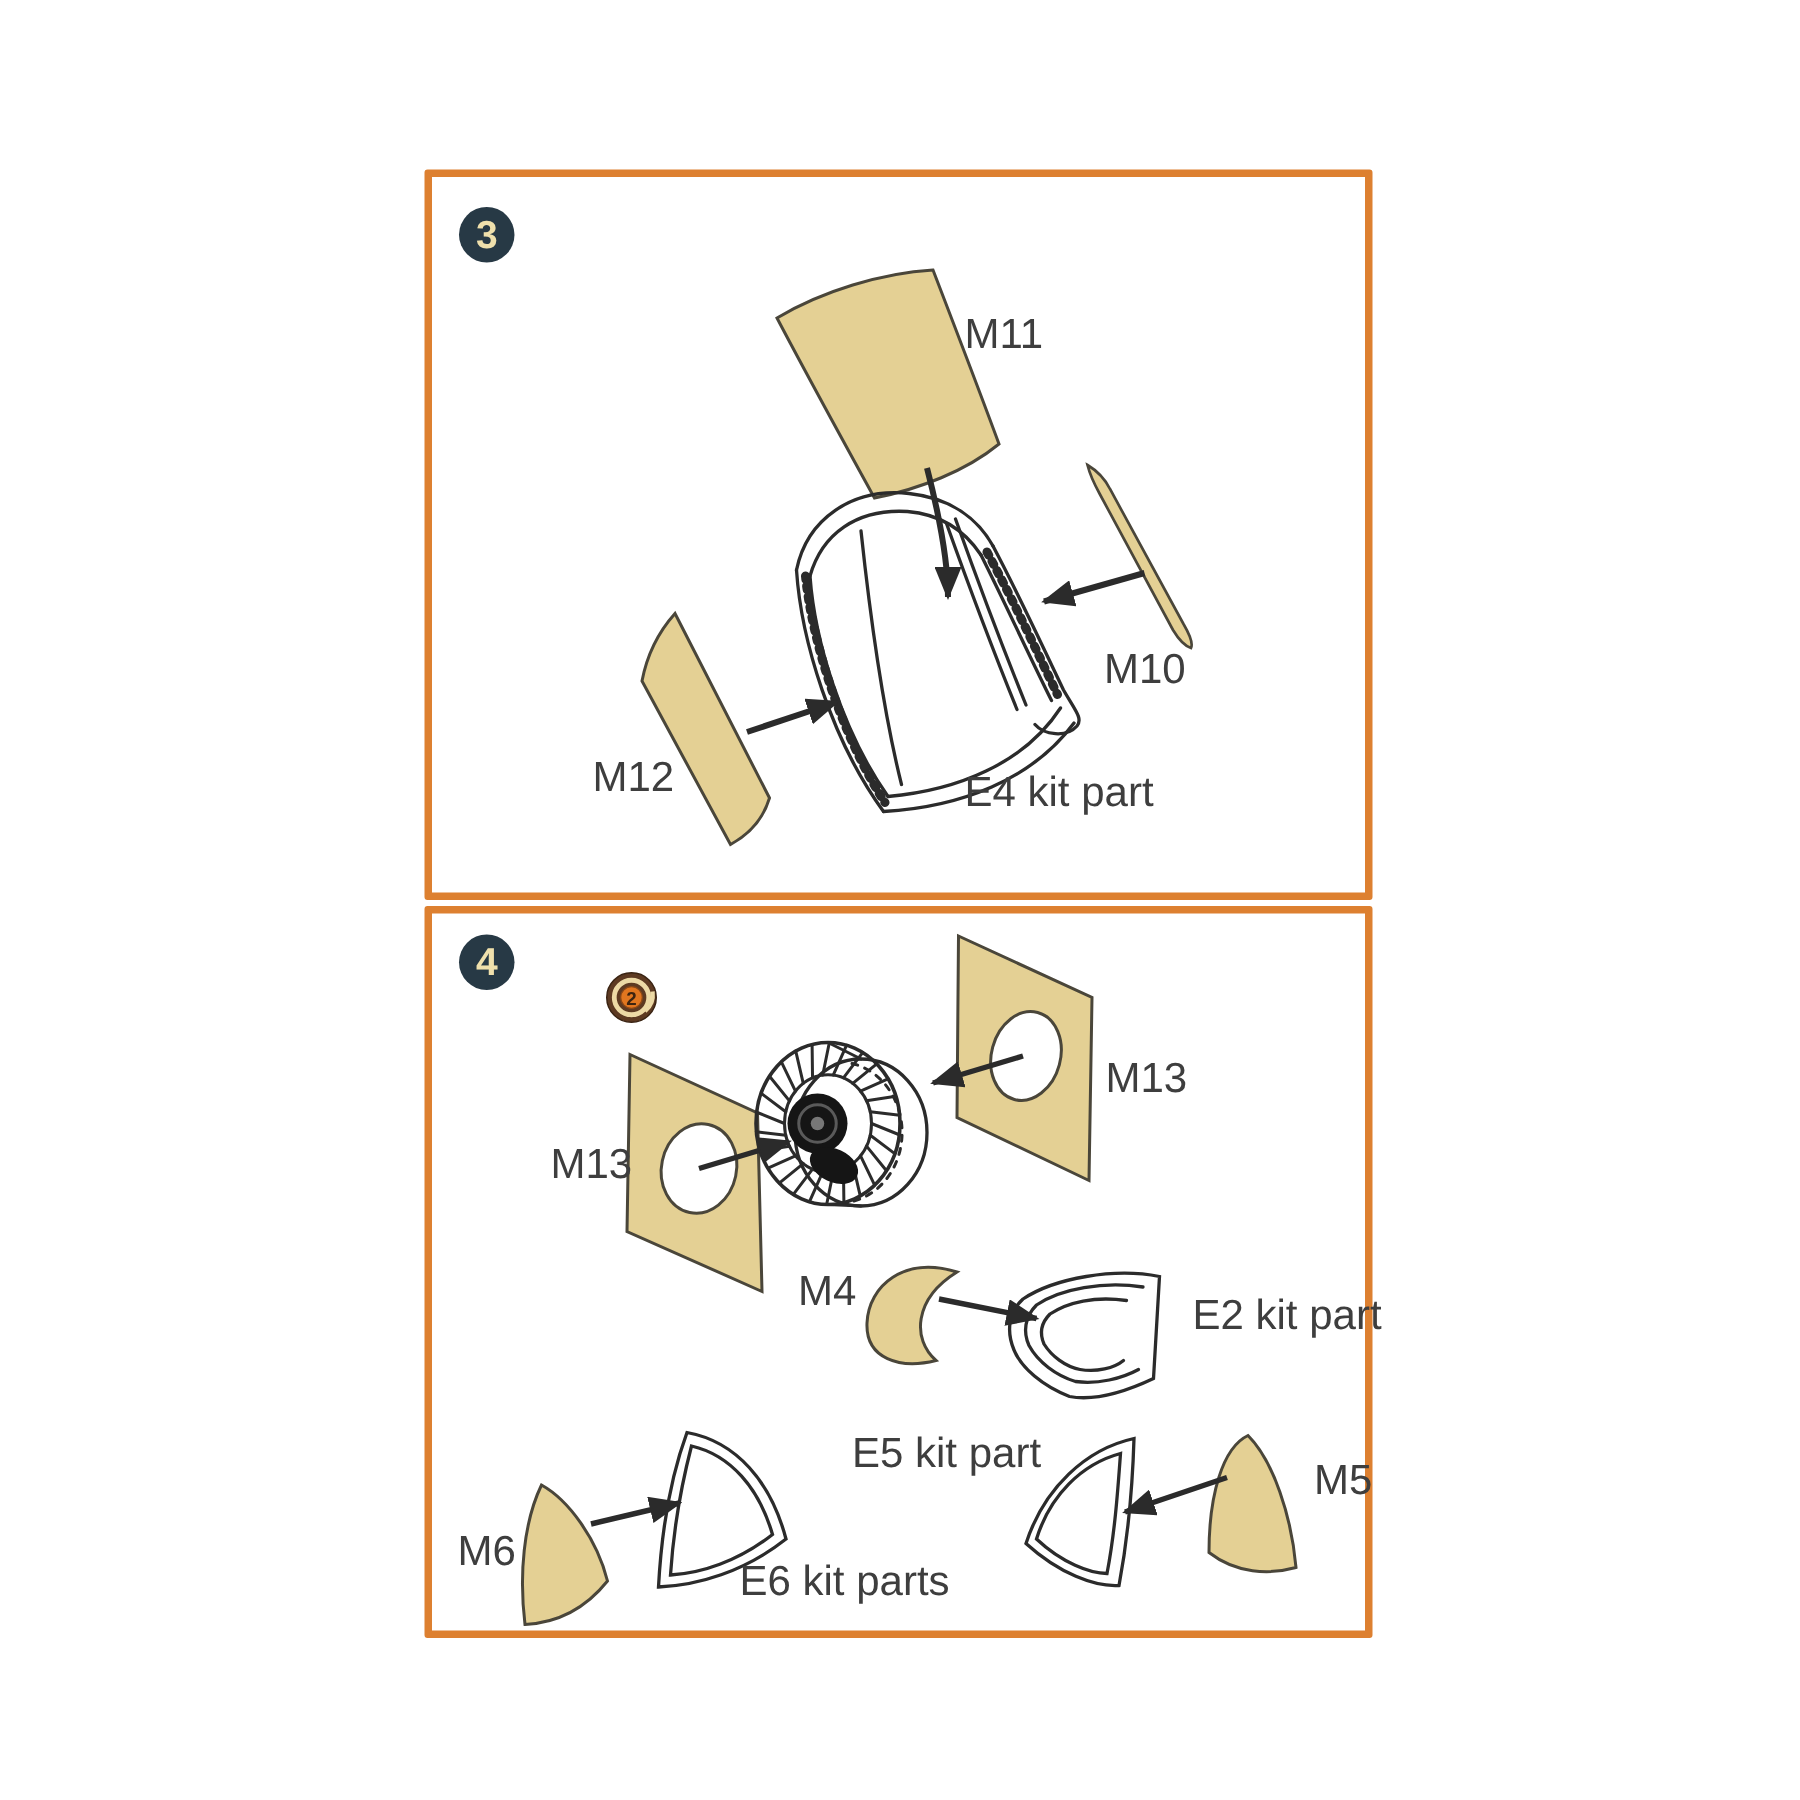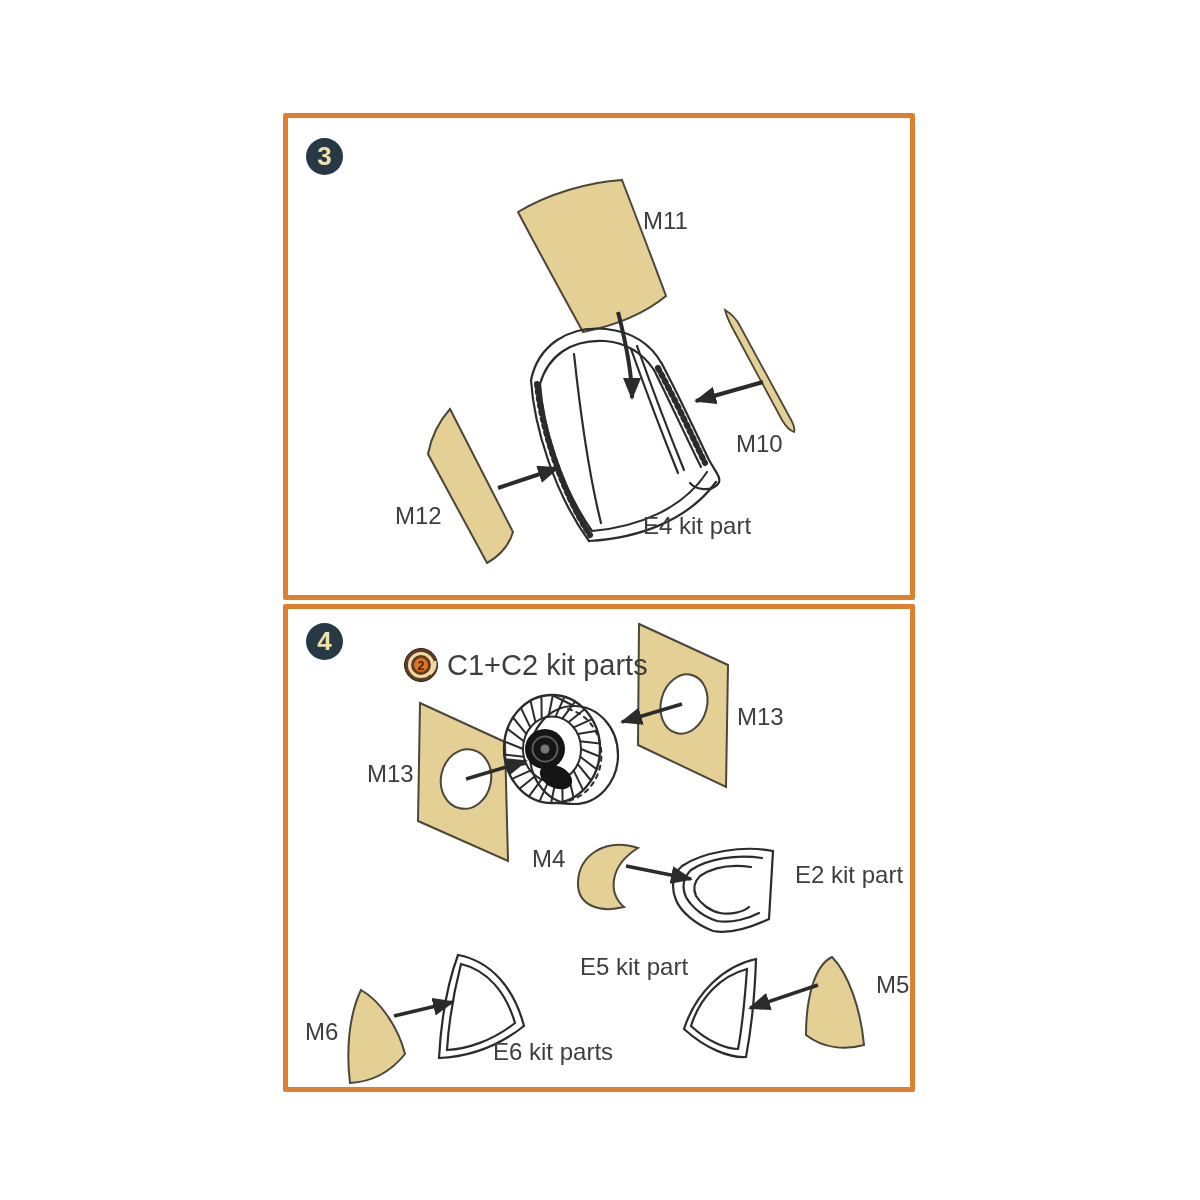--- a/index.html
+++ b/index.html
@@ -8,21 +8,21 @@
   .panel{position:absolute;left:283px;width:632px;background:#ffffff;
          border:5px solid #dd8030;border-radius:2px;box-sizing:border-box;}
   #panel-step3{top:113px;height:487px;}
   #panel-step4{top:604px;height:488px;}
   .panel svg{position:absolute;left:0;top:0;}
   .badge{position:absolute;width:37px;height:37px;border-radius:50%;
          background:#273945;color:#efe0ac;display:flex;align-items:center;justify-content:center;
          font-size:26px;font-weight:bold;}
   #panel-step3 .badge{left:18px;top:20px;}
   #panel-step4 .badge{left:18px;top:14px;}
-  .lbl{position:absolute;font-size:24px;color:#3e3e3e;line-height:1;white-space:nowrap;}
+  .lbl{position:absolute;font-size:28px;color:#3e3e3e;line-height:1;white-space:nowrap;}
   .caption{position:absolute;left:159px;top:42px;font-size:29px;color:#3e3e3e;line-height:1;white-space:nowrap;}
 </style>
 </head>
 <body>
 
 <div class="page">
 
   <section class="panel" id="panel-step3">
     <div class="badge">
       <span>3</span>
@@ -172,24 +172,23 @@
       <path d="M 544,348 C 527,356 518,388 518,426 C 536,440 558,441 576,436
                C 573,402 561,365 544,348 Z" fill="#e4d094" stroke="#4a463a" stroke-width="2"></path>
 
       <path d="M 394,95 L 334,113" fill="none" stroke="#2b2b2b" stroke-width="3.6" marker-end="url(#ah4)"></path>
       <path d="M 178,170 L 238,152" fill="none" stroke="#2b2b2b" stroke-width="3.6" marker-end="url(#ah4)"></path>
       <path d="M 338,257 L 403,270" fill="none" stroke="#2b2b2b" stroke-width="3.6" marker-end="url(#ah4)"></path>
       <path d="M 106,407 L 165,393" fill="none" stroke="#2b2b2b" stroke-width="3.6" marker-end="url(#ah4)"></path>
       <path d="M 530,376 L 462,399" fill="none" stroke="#2b2b2b" stroke-width="3.6" marker-end="url(#ah4)"></path>
     </svg>
 
-    <span class="caption">C1+C2 kit parts</span>
     <span class="lbl" style="left:449px;top:96px">M13</span>
     <span class="lbl" style="left:79px;top:153px">M13</span>
     <span class="lbl" style="left:244px;top:238px">M4</span>
     <span class="lbl" style="left:507px;top:254px">E2 kit part</span>
-    <span class="lbl" style="left:292px;top:346px">E5 kit part</span>
+    <span class="lbl" style="left:280px;top:346px">E5 kit part</span>
     <span class="lbl" style="left:588px;top:364px">M5</span>
     <span class="lbl" style="left:17px;top:411px">M6</span>
     <span class="lbl" style="left:205px;top:431px">E6 kit parts</span>
   </section>
 
 </div>
 
 </body></html>

